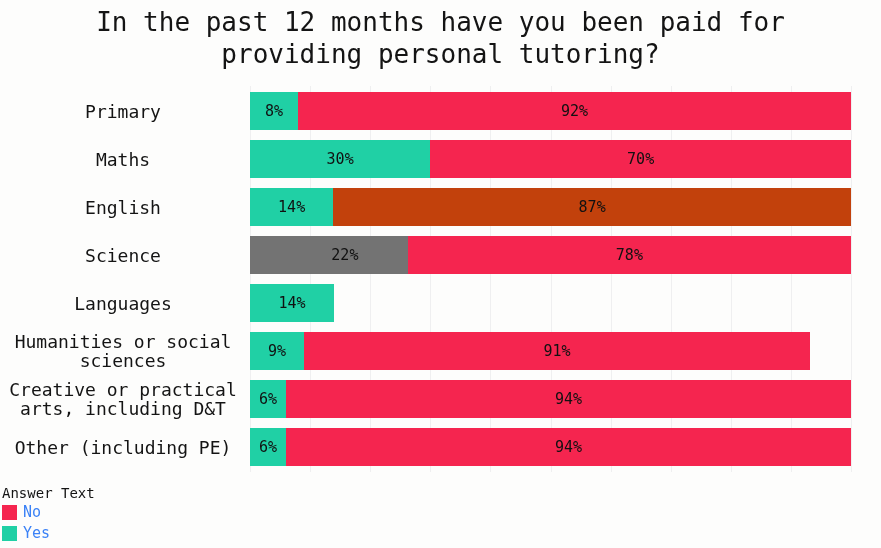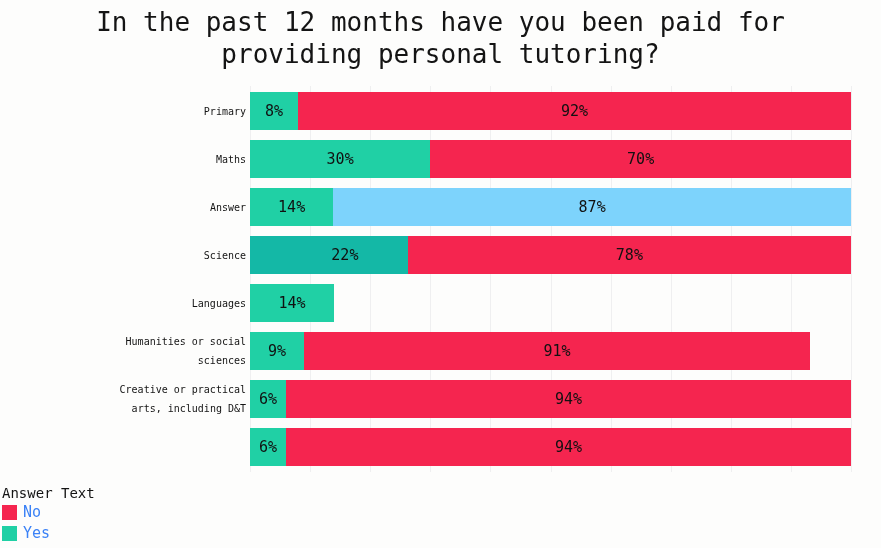--- a/index.html
+++ b/index.html
@@ -73,22 +73,22 @@
     line-height: 1;
     white-space: nowrap;
     pointer-events: none;
   }
 
   
   .cat-label {
     position: absolute;
     right: 0;
     width: 246px;
-    text-align: right;
-    font-size: 10px;
+    text-align: center;
+    font-size: 18px;
     line-height: 19px;
     color: #141414;
     white-space: pre-line;
   }
   #y-axis {
     position: absolute;
     left: 0;
     top: 86px;
     width: 246px;
     height: 386px;
@@ -127,27 +127,28 @@
 </style>
 </head>
 <body style="background: rgb(253, 253, 252);">
 
 <div id="chart-title">In the past 12 months have you been paid for
 providing personal tutoring?</div>
 
 <div id="y-axis">
     <div class="cat-label" style="top: 15.5px;">Primary</div>
     <div class="cat-label" style="top: 63.5px;">Maths</div>
-    <div class="cat-label" style="top: 111.5px;">Answer</div>
+    <div class="cat-label" style="top: 111.5px;">English</div>
     <div class="cat-label" style="top: 159.5px;">Science</div>
     <div class="cat-label" style="top: 207.5px;">Languages</div>
     <div class="cat-label" style="top: 246px;">Humanities or social
 sciences</div>
     <div class="cat-label" style="top: 294px;">Creative or practical
 arts, including D&amp;T</div>
+    <div class="cat-label" style="top: 351.5px;">Other (including PE)</div>
   </div>
 
 <div id="plot-area">
     <div class="gridline" style="left: 0px; background: rgb(239, 239, 240);"></div>
     <div class="gridline" style="left: 60.1px; background: rgb(239, 239, 240);"></div>
     <div class="gridline" style="left: 120.2px; background: rgb(239, 239, 240);"></div>
     <div class="gridline" style="left: 180.3px; background: rgb(239, 239, 240);"></div>
     <div class="gridline" style="left: 240.4px; background: rgb(239, 239, 240);"></div>
     <div class="gridline" style="left: 300.5px; background: rgb(239, 239, 240);"></div>
     <div class="gridline" style="left: 360.6px; background: rgb(239, 239, 240);"></div>
@@ -168,26 +169,26 @@
         <span class="bar-label">30%</span>
       </div>
       <div class="bar-seg no" style="width: 420.7px; background: rgb(245, 37, 79);">
         <span class="bar-label">70%</span>
       </div>
     </div>
     <div class="bar-row" style="top: 102px;">
       <div class="bar-seg yes" style="width: 83.3069px; background: rgb(32, 208, 165);">
         <span class="bar-label">14%</span>
       </div>
-      <div class="bar-seg no" style="width: 517.693px; background: #7dd3fc;">
+      <div class="bar-seg no" style="width: 517.693px; background: #c2410c;">
         <span class="bar-label">87%</span>
       </div>
     </div>
     <div class="bar-row" style="top: 150px;">
-      <div class="bar-seg yes" style="width: 143px; background: #14b8a6; padding-left: 32px;">
+      <div class="bar-seg yes" style="width: 143px; background: #737373; padding-left: 32px;">
         <span class="bar-label">22%</span>
       </div>
       <div class="bar-seg no" style="width: 504px; background: rgb(245, 37, 79);">
         <span class="bar-label">78%</span>
       </div>
     </div>
     <div class="bar-row" style="top: 198px;">
       <div class="bar-seg yes" style="width: 84.14px; background: rgb(32, 208, 165);">
         <span class="bar-label">14%</span>
       </div>

